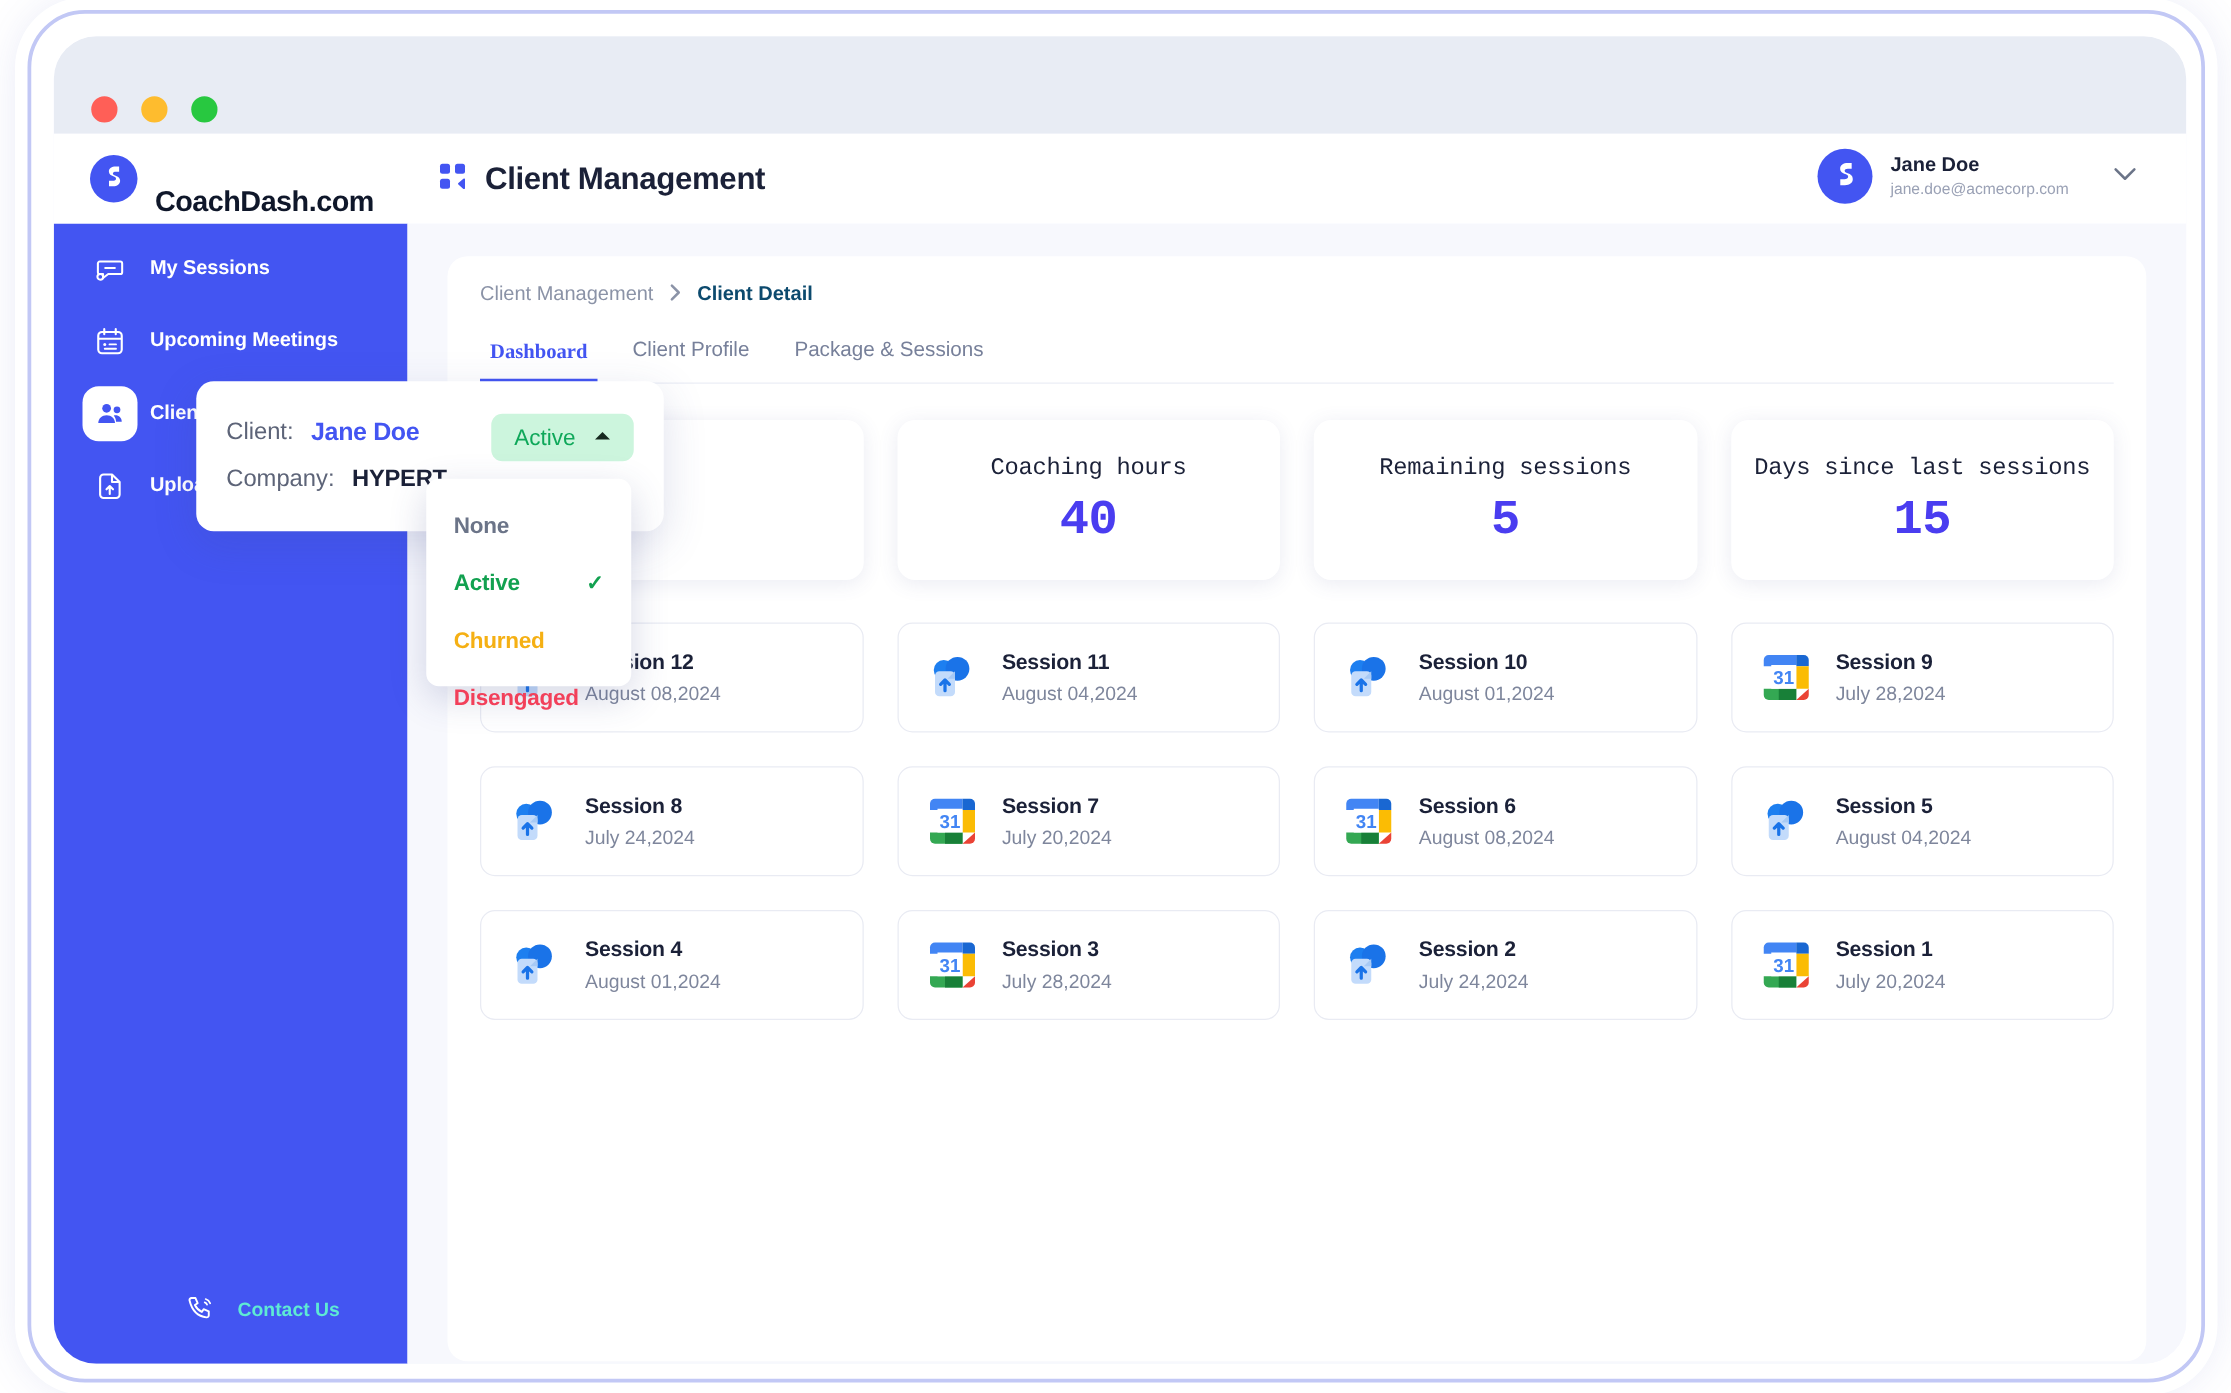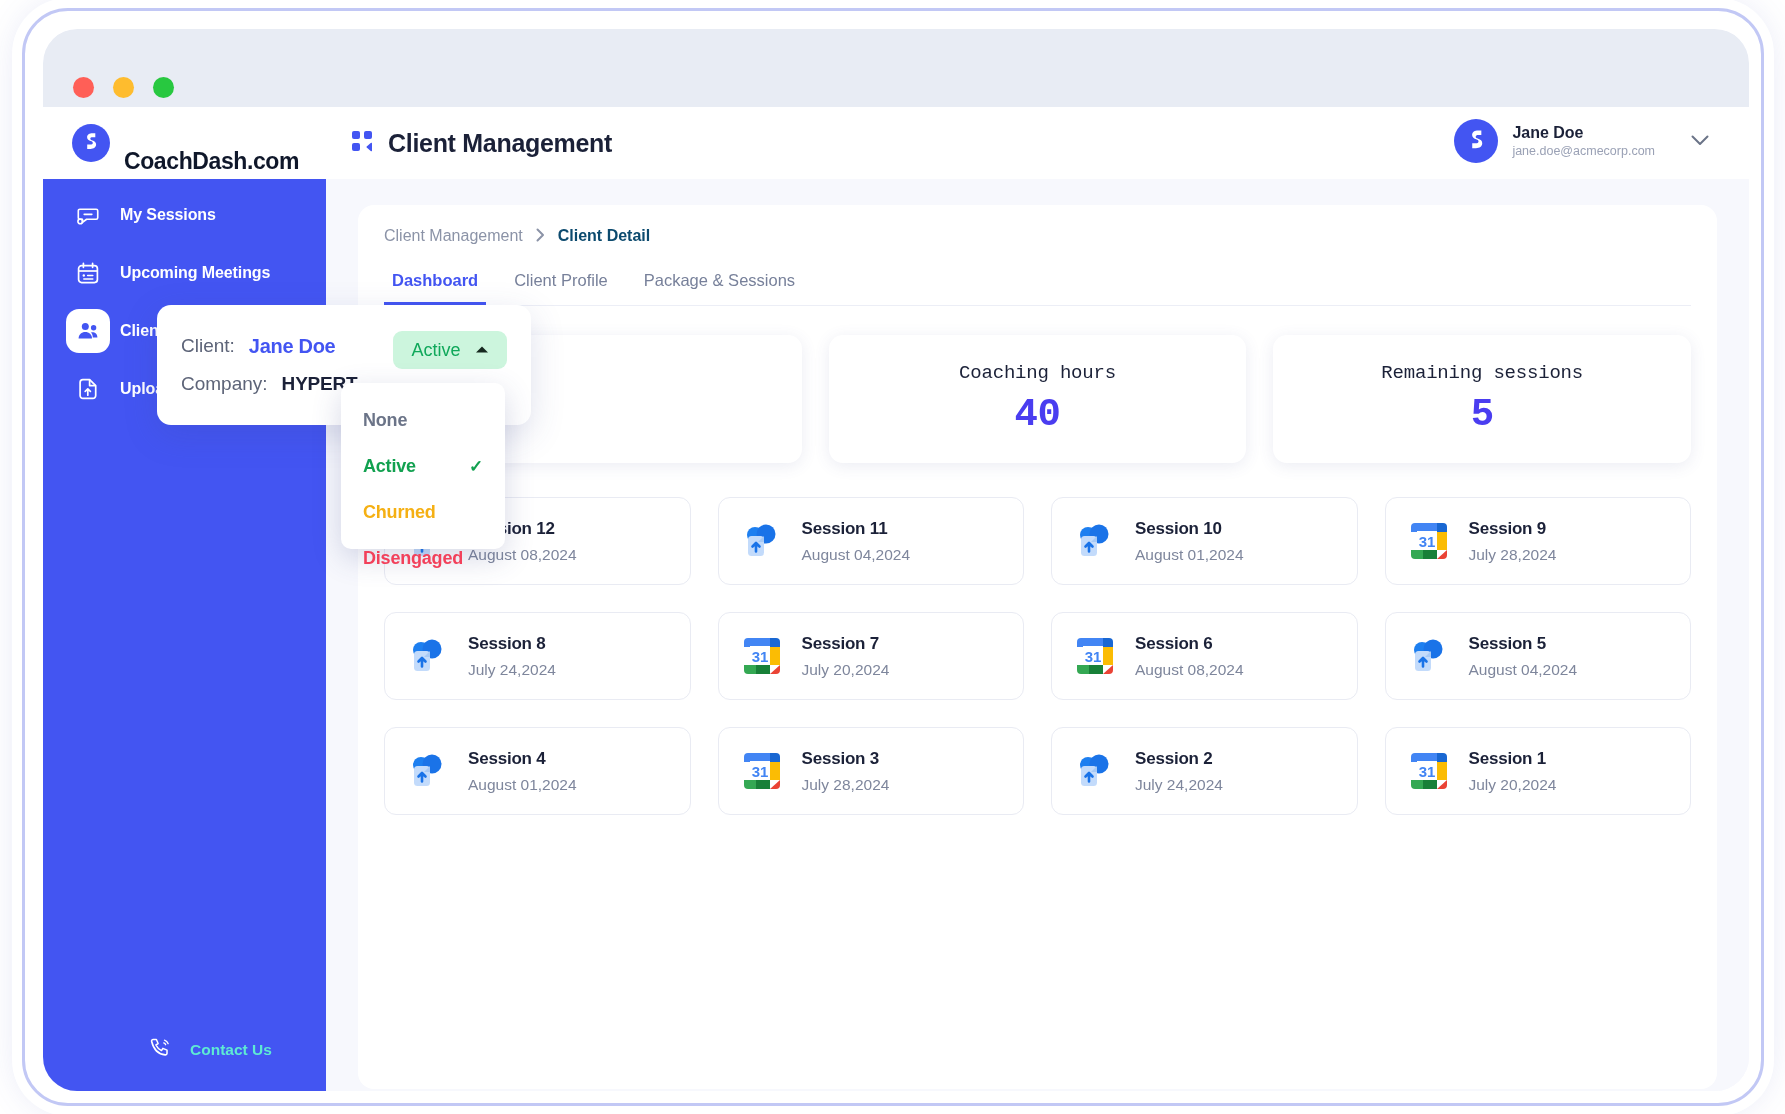--- a/index.html
+++ b/index.html
@@ -126,21 +126,21 @@
   #breadcrumb { display: flex; align-items: center; gap: 13px; font-size: 16px; }
   #bc-root { color: #8b93a7; }
   #bc-sep { color: #8b93a7; font-size: 15px; }
   #bc-current { color: #0c4a6e; font-weight: bold; }
 
   #tabs { display: flex; gap: 20px; margin-top: 26px; border-bottom: 1px solid #eceef6; }
   .tab {
     font-size: 16.5px; color: #77809a; padding: 0 8px 12px 8px;
     font-weight: normal;
   }
-  .tab.selected { color: #4355f2; font-weight: bold; border-bottom: 3px solid #4355f2; }
+  .tab.selected { color: #4355f2; font-weight: bold; border-bottom: 3px solid #4355f2; font-family: Liberation Serif, serif; }
 
   
   #stats-row {
     display: flex; gap: 27px; margin-top: 29px; font-family: Liberation Mono, monospace;
   }
   .stat-card {
     flex: 1; height: 128px;
     background: #ffffff; border-radius: 14px;
     box-shadow: 0 3px 16px rgba(70,80,150,0.11);
     display: flex; flex-direction: column; align-items: center; justify-content: center;
@@ -350,20 +350,24 @@
           <div id="client-panel"></div>
         </div>
         <div class="stat-card">
           <span class="stat-label">Coaching hours</span>
           <span class="stat-value" style="color: rgb(74, 61, 240);">40</span>
         </div>
         <div class="stat-card">
           <span class="stat-label">Remaining sessions</span>
           <span class="stat-value" style="color: rgb(74, 61, 240);">5</span>
         </div>
+        <div class="stat-card">
+          <span class="stat-label">Days since last sessions</span>
+          <span class="stat-value" style="color: rgb(74, 61, 240);">15</span>
+        </div>
       </div>
 
       <div id="sessions-grid">
             <div class="session-card">
               <span class="session-icon"><svg width="46" height="46" viewBox="0 0 46 46">
                   <circle cx="16" cy="17" r="8" fill="#1d7ff0"></circle>
                   <circle cx="27" cy="16" r="9.5" fill="#1a73e8"></circle>
                   <rect x="9" y="18" width="16" height="20" rx="3.5" fill="#c3dbfb"></rect>
                   <path d="M25 18v6h-6z" fill="#a7c9f5"></path>
                   <path d="M17 33.5v-8M13.5 28.5 17 25l3.5 3.5" fill="none" stroke="#1a73e8" stroke-width="2.6" stroke-linecap="round" stroke-linejoin="round"></path>

